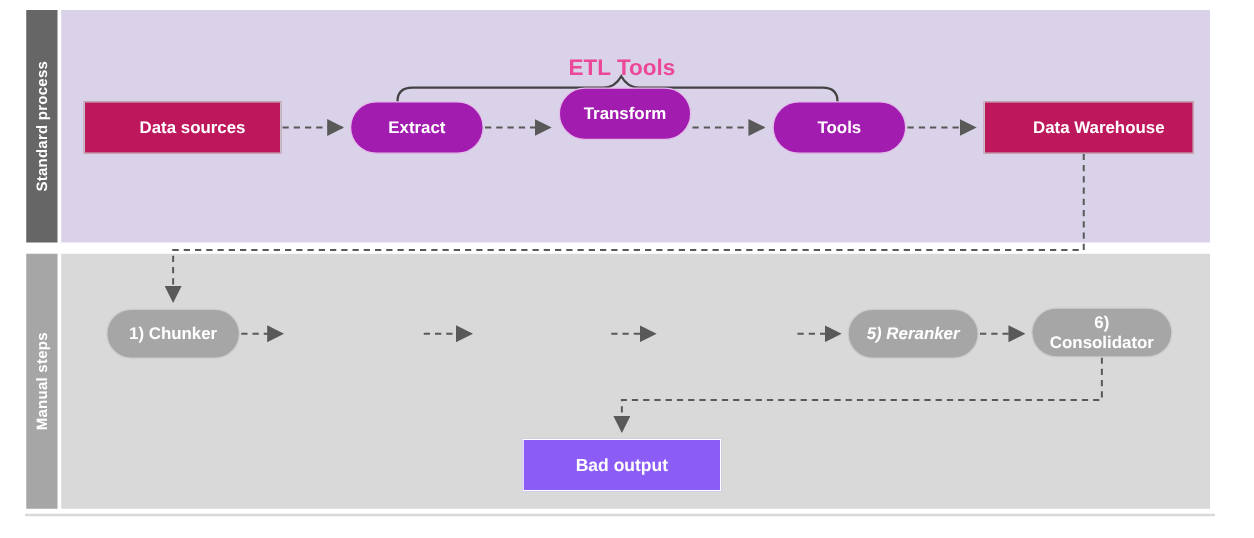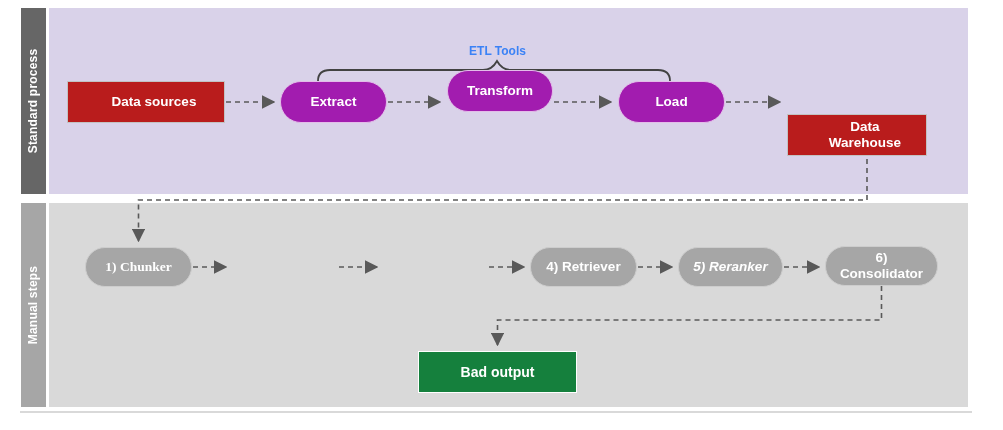--- a/index.html
+++ b/index.html
@@ -21,42 +21,42 @@
 
   
   svg.overlay{position:absolute;left:0;top:0;width:1003px;height:430px;pointer-events:none;}
   .dash{stroke:#595959;stroke-width:1.6;fill:none;stroke-dasharray:5 4;}
   .brace{stroke:#424242;stroke-width:1.8;fill:none;stroke-linecap:round;}
 
   
   .node{position:absolute;display:flex;align-items:center;justify-content:center;
         color:#ffffff;font-weight:bold;font-size:13.5px;text-align:center;line-height:1.18;
         box-sizing:border-box;padding:0 10px;}
-  .rect-gray{background:#b91c1c;border:1px solid #c2c2c2;padding-left:26px;}
+  .rect-gray{background:#be185d;border:1px solid #c2c2c2;padding-left:26px;}
   .pill-pink{background:#a21caf;border:1.5px solid #e3bce9;border-radius:22px;}
   .pill-gray{background:#a6a6a6;border:1.5px solid #cdcdcd;border-radius:21px;}
-  .rect-yellow{background:#15803d;border:1px solid #ffffff;}
+  .rect-yellow{background:#8b5cf6;border:1px solid #ffffff;}
 
   .n-data-sources{left:67px;top:81px;width:158px;height:42px;}
   .n-extract{left:280px;top:81px;width:107px;height:42px;}
   .n-transform{left:447px;top:70px;width:106px;height:42px;}
   .n-load{left:618px;top:81px;width:107px;height:42px;}
-  .n-warehouse{left:787px;top:81px;width:140px;height:42px;margin-top:33px;}
+  .n-warehouse{left:787px;top:81px;width:168px;height:42px;}
 
-  .n-chunker{left:85px;top:247px;width:107px;height:40px;font-family:Liberation Serif, serif;}
+  .n-chunker{left:85px;top:247px;width:107px;height:40px;}
   .n-vector{left:232px;top:247px;width:106px;height:40px;padding:0 12px;}
   .n-rewriter{left:383px;top:247px;width:105px;height:40px;}
   .n-retriever{left:530px;top:247px;width:107px;height:40px;}
   .n-reranker{left:678px;top:247px;width:105px;height:40px;font-style:italic;}
   .n-consolidator{left:825px;top:246px;width:113px;height:40px;}
 
   .n-bad-output{left:418px;top:351px;width:159px;height:42px;font-size:14px;}
 
   .etl-label{position:absolute;left:430px;top:44px;width:135px;text-align:center;
-             color:#3b82f6;font-weight:bold;font-size:12px;}
+             color:#ec4899;font-weight:bold;font-size:18px;}
 </style>
 </head>
 <body>
 
 <div class="stage">
 
   <div class="lane-bg lane-standard"></div>
   <div class="lane-bg lane-manual"></div>
 
   <div class="lane-bar bar-standard">
@@ -84,24 +84,23 @@
     <path class="dash" marker-end="url(#arr)" d="M784,267 L819,267"></path>
     <path class="dash" marker-end="url(#arr)" d="M881.5,286 L881.5,320 L497.5,320 L497.5,345"></path>
     <path class="brace" d="M318,81 Q318,70 330,70 L483,70 Q492,70 497,61 Q502,70 511,70 L658,70 Q670,70 670,81"></path>
   </svg>
 
   <div class="etl-label">ETL Tools</div>
 
   <div class="node rect-gray n-data-sources">Data sources</div>
   <div class="node pill-pink n-extract">Extract</div>
   <div class="node pill-pink n-transform">Transform</div>
-  <div class="node pill-pink n-load">Load</div>
+  <div class="node pill-pink n-load">Tools</div>
   <div class="node rect-gray n-warehouse">Data Warehouse</div>
 
   <div class="node pill-gray n-chunker">1) Chunker</div>
-  <div class="node pill-gray n-retriever">4) Retriever</div>
   <div class="node pill-gray n-reranker">5) Reranker</div>
   <div class="node pill-gray n-consolidator">6) Consolidator</div>
 
   <div class="node rect-yellow n-bad-output">Bad output</div>
 
   <div class="bottom-rule"></div>
 </div>
 
 </body></html>

